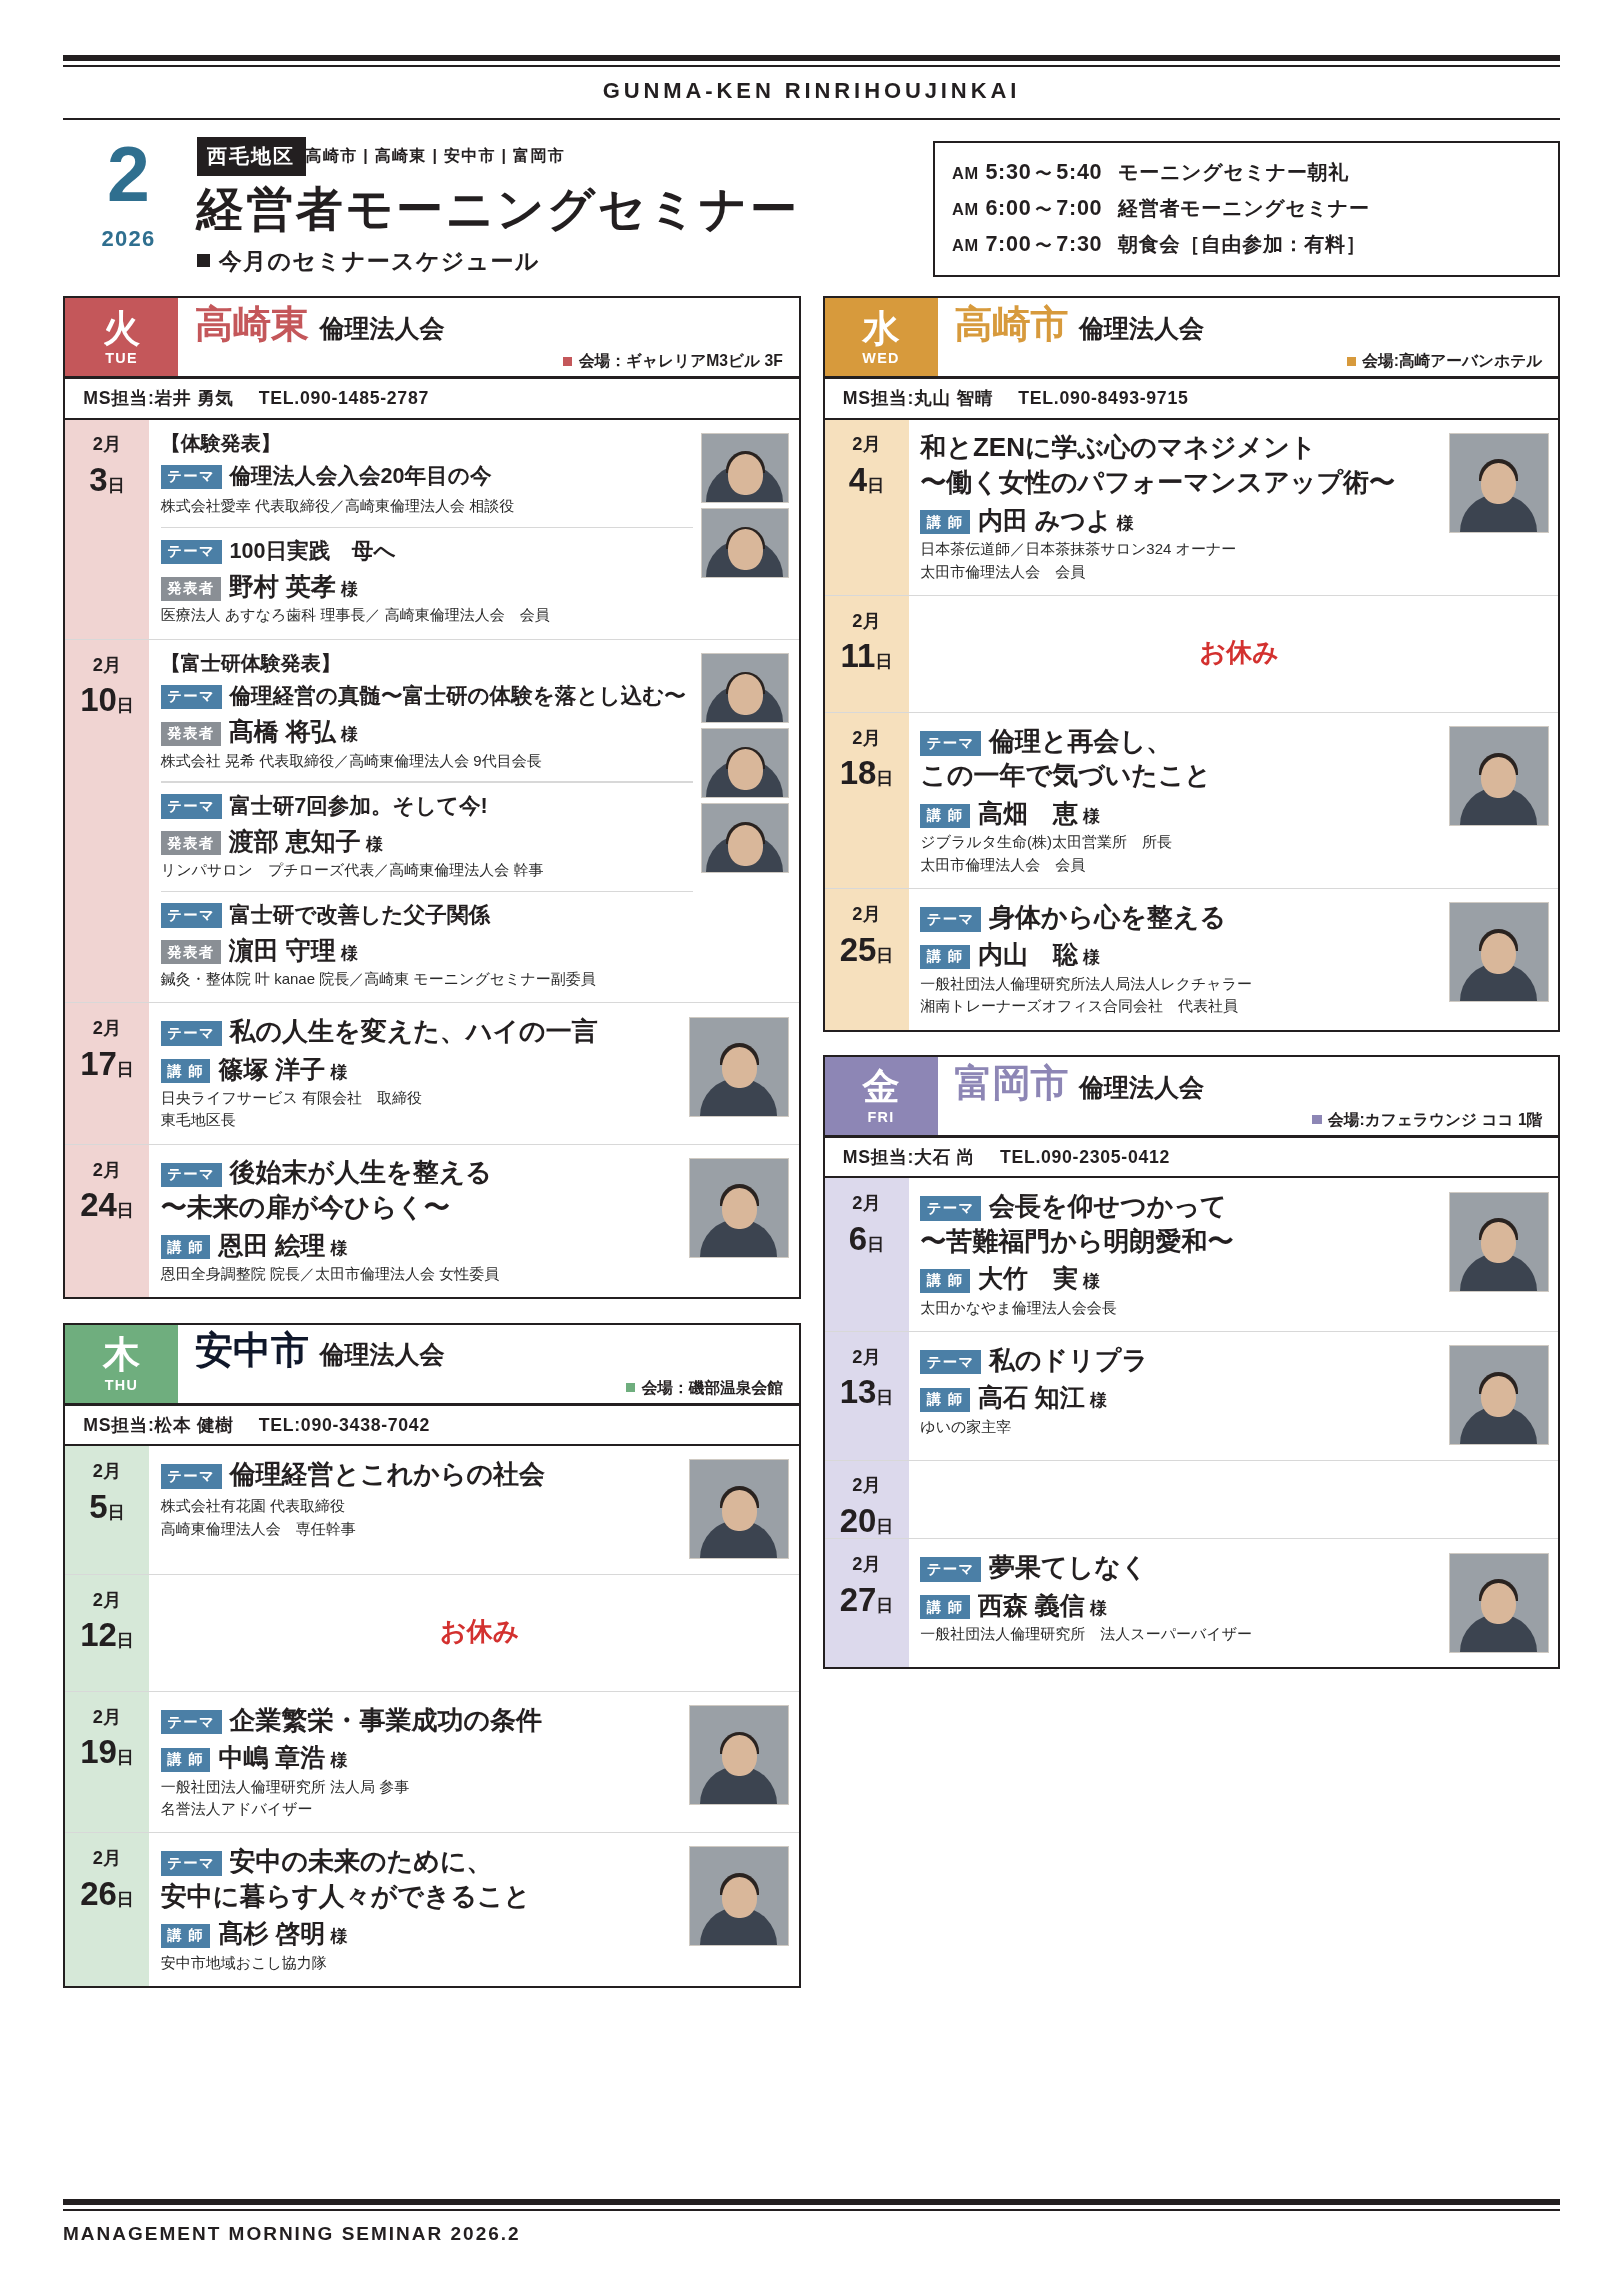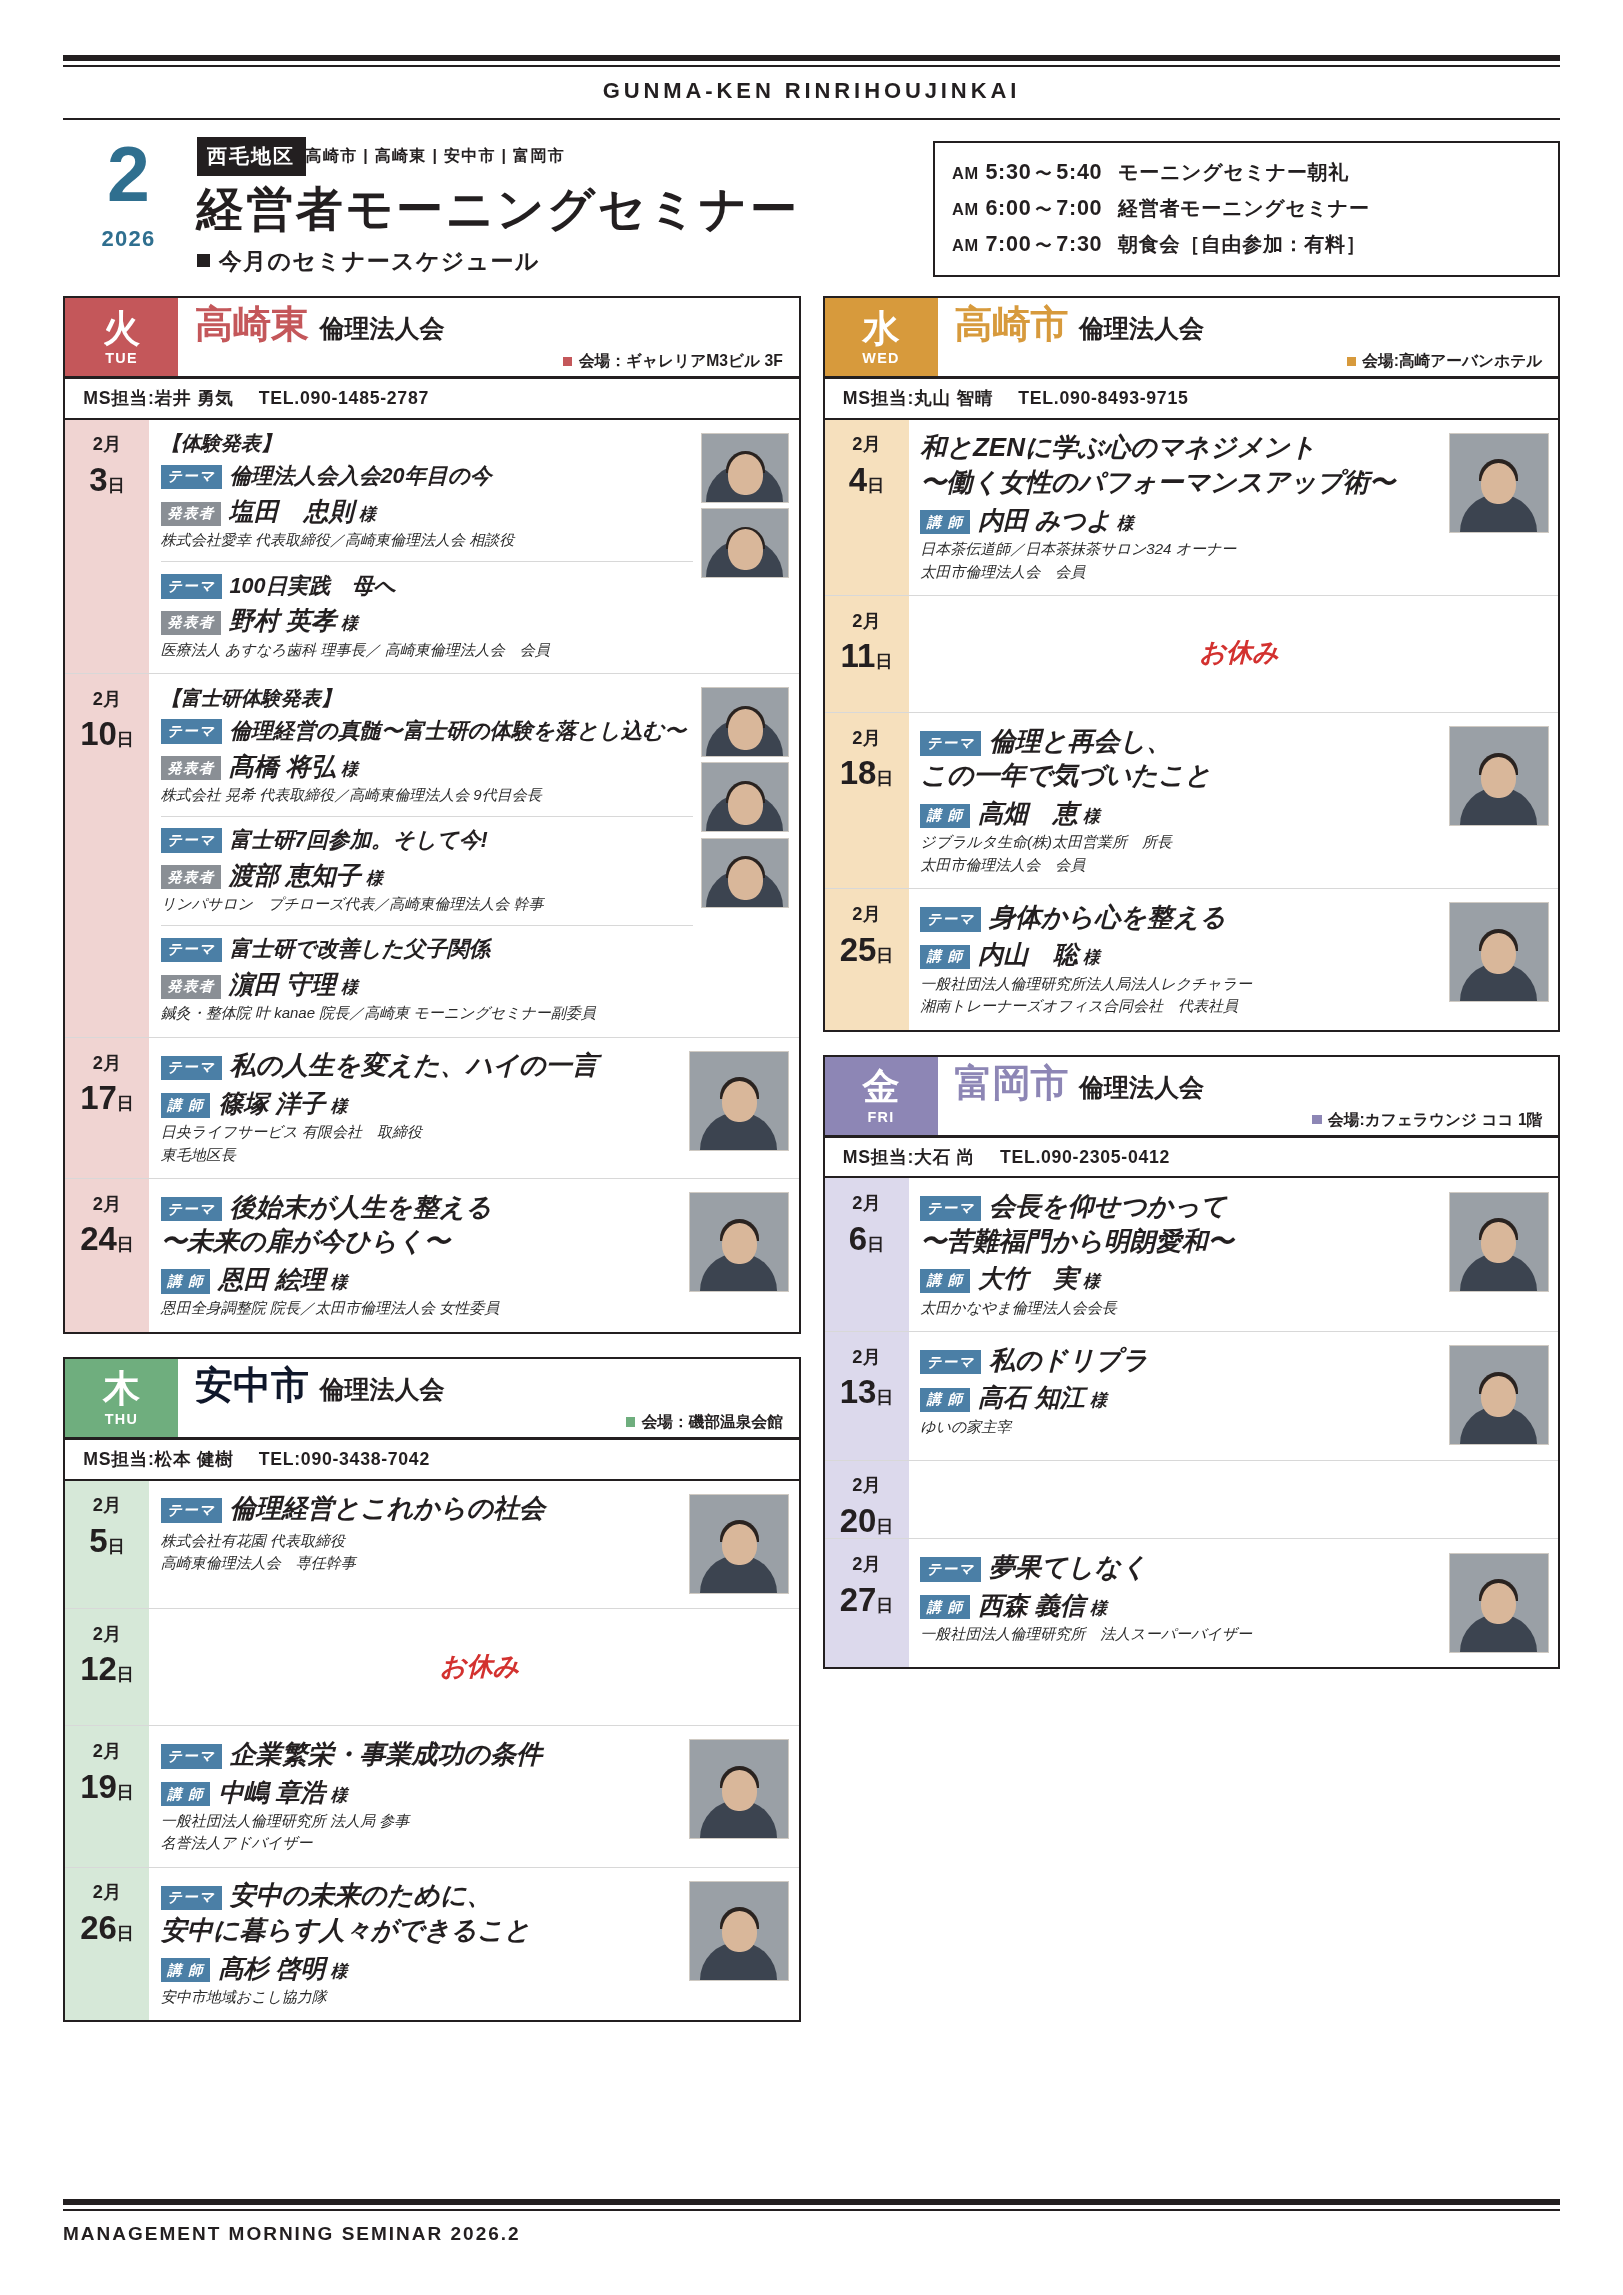--- a/index.html
+++ b/index.html
@@ -73,21 +73,21 @@
   
   .srow{display:flex;border-bottom:1.3px solid #d8d8d8;}
   .srow:last-child{border-bottom:none;}
   .date-cell{
     width:84px;flex:0 0 84px;display:flex;flex-direction:column;align-items:center;
     justify-content:flex-start;padding-top:11.8px;
   }
   .d-month{font-size:18.3px;font-weight:bold;}
   .d-day{font-size:33px;font-weight:bold;line-height:1.05;margin-top:6.5px;}
   .d-day .suf{font-size:17px;}
-  .content-cell{flex:1;padding:10.5px 0 11.8px 11.8px;display:flex;font-style:italic;}
+  .content-cell{flex:1;padding:10.5px 0 11.8px 11.8px;display:flex;}
   .content-text{flex:1;padding-right:7.9px;}
   .photos{display:flex;flex-direction:column;gap:5.2px;padding:2.6px 9.2px 2.6px 0;}
   .photo{width:98px;height:98px;background:#b9b2a8;border:0.7px solid #cfcac3;overflow:hidden;position:relative;}
   .photo.small{width:86px;height:68px;}
   .photo i{position:absolute;display:block;}
   .ph-bg{inset:0;}
   .ph-face{left:50%;top:30%;width:35px;height:41px;margin-left:-17.7px;border-radius:50% 50% 46% 46%;background:#d9b79a;}
   .ph-body{left:50%;bottom:0;width:77px;height:38px;margin-left:-39px;border-radius:38px 38px 0 0;background:#3c4450;}
   .ph-hair{left:50%;top:26%;width:39px;height:22px;margin-left:-19.6px;border-radius:19.6px 19.6px 0 0;background:#2a2320;}
 
@@ -189,21 +189,20 @@
           <div class="srow">
             <div class="date-cell" style="background: rgb(240, 212, 210);">
               <div class="d-month">2月</div>
               <div class="d-day"><span>3</span><span class="suf">日</span></div>
             </div>
             <div class="content-cell">
               <div class="content-text">
                 <div class="brackets">【体験発表】</div>
                 <div class="line-theme small"><span class="tag tag-theme">テーマ</span><span class="txt">倫理法人会入会20年目の今</span></div>
                 <div>
-                  <div class="line-name"><span class="tag tag-speaker">発表者</span><span>塩田　忠則</span><span class="sama">様</span></div>
                   <div class="line-sub">株式会社愛幸 代表取締役／高崎東倫理法人会 相談役</div>
                 </div>
                 <div class="block-div"></div>
                 <div class="line-theme small"><span class="tag tag-theme">テーマ</span><span class="txt">100日実践　母へ</span></div>
                 <div>
                   <div class="line-name"><span class="tag tag-speaker">発表者</span><span>野村 英孝</span><span class="sama">様</span></div>
                   <div class="line-sub">医療法人 あすなろ歯科 理事長／ 高崎東倫理法人会　会員</div>
                 </div>
               </div>
               <div class="photos">

